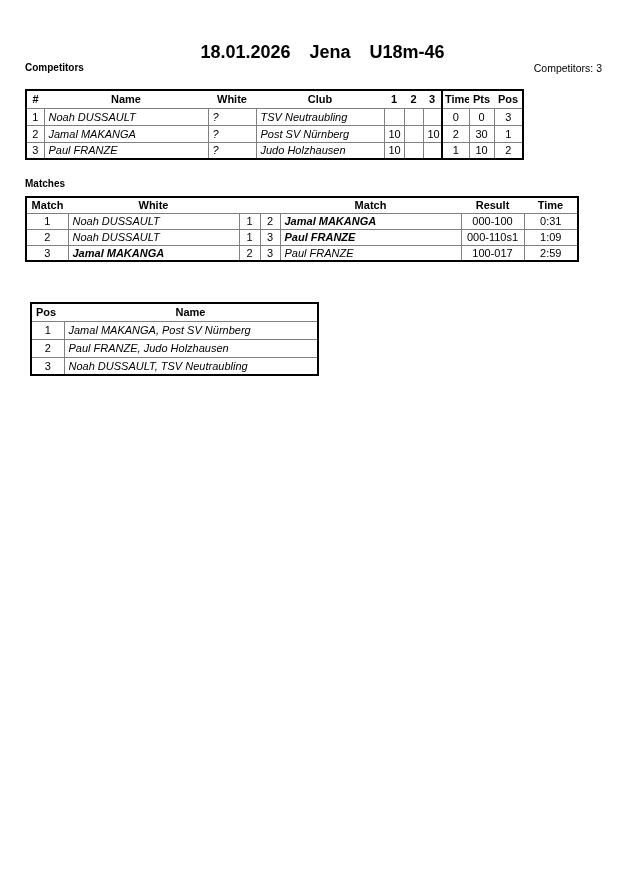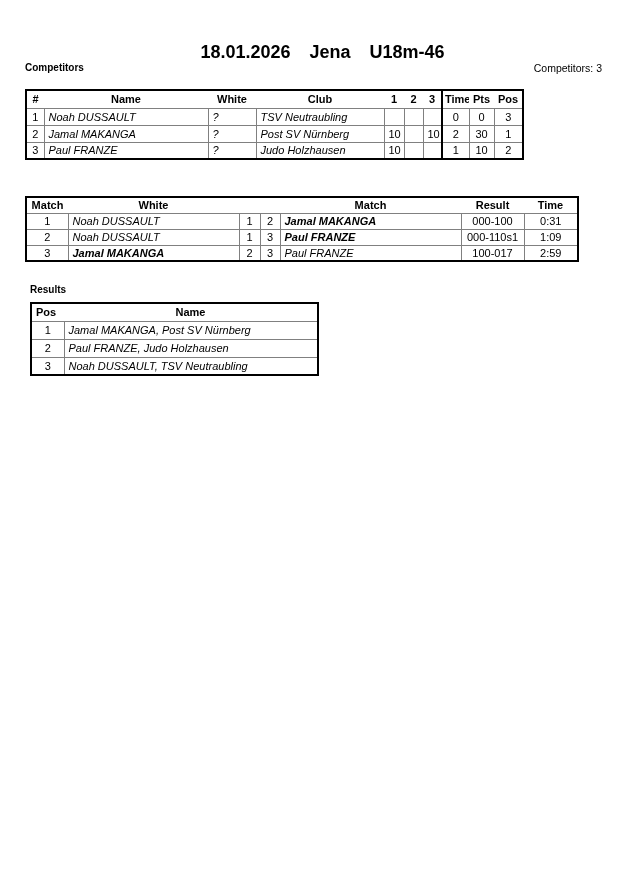--- a/index.html
+++ b/index.html
@@ -143,20 +143,21 @@
         <td class="c">10</td>
         <td class="c"></td>
         <td class="c"></td>
         <td class="c thick-l">1</td>
         <td class="c">10</td>
         <td class="c">2</td>
       </tr>
     </tbody>
   </table>
 
+  <div class="section-label label-matches">Matches</div>
 
   <table class="tbl t-matches">
     <colgroup>
       <col style="width:42px">
         <col style="width:171px">
         <col style="width:21px">
         <col style="width:20px">
       <col style="width:181px">
         <col style="width:63px">
         <col style="width:54px">
@@ -196,21 +197,20 @@
         <td class="l bold">Jamal MAKANGA</td>
         <td class="c">2</td>
         <td class="c">3</td>
         <td class="l">Paul FRANZE</td>
         <td class="c">100-017</td>
         <td class="c">2:59</td>
       </tr>
     </tbody>
   </table>
 
-  <div class="section-label label-results">Results</div>
 
   <table class="tbl t-results">
     <colgroup>
       <col style="width:33px">
         <col style="width:254px">
     </colgroup>
     <thead>
       <tr>
         <th class="h-pos">Pos</th>
         <th class="c">Name</th>

